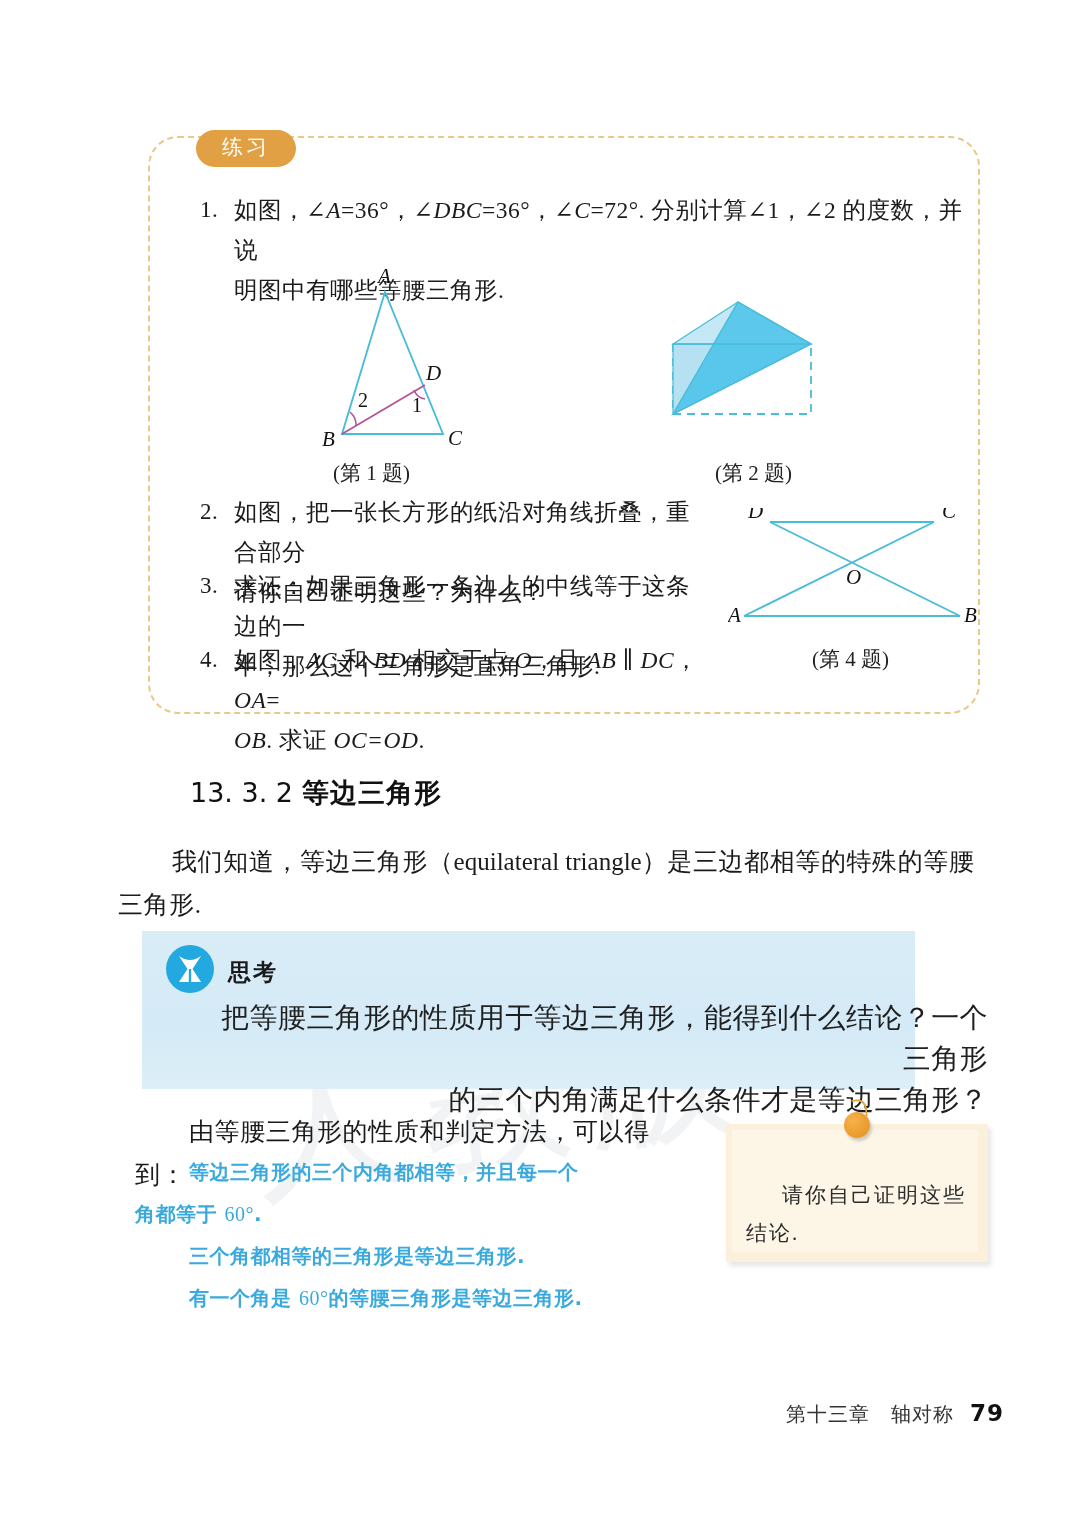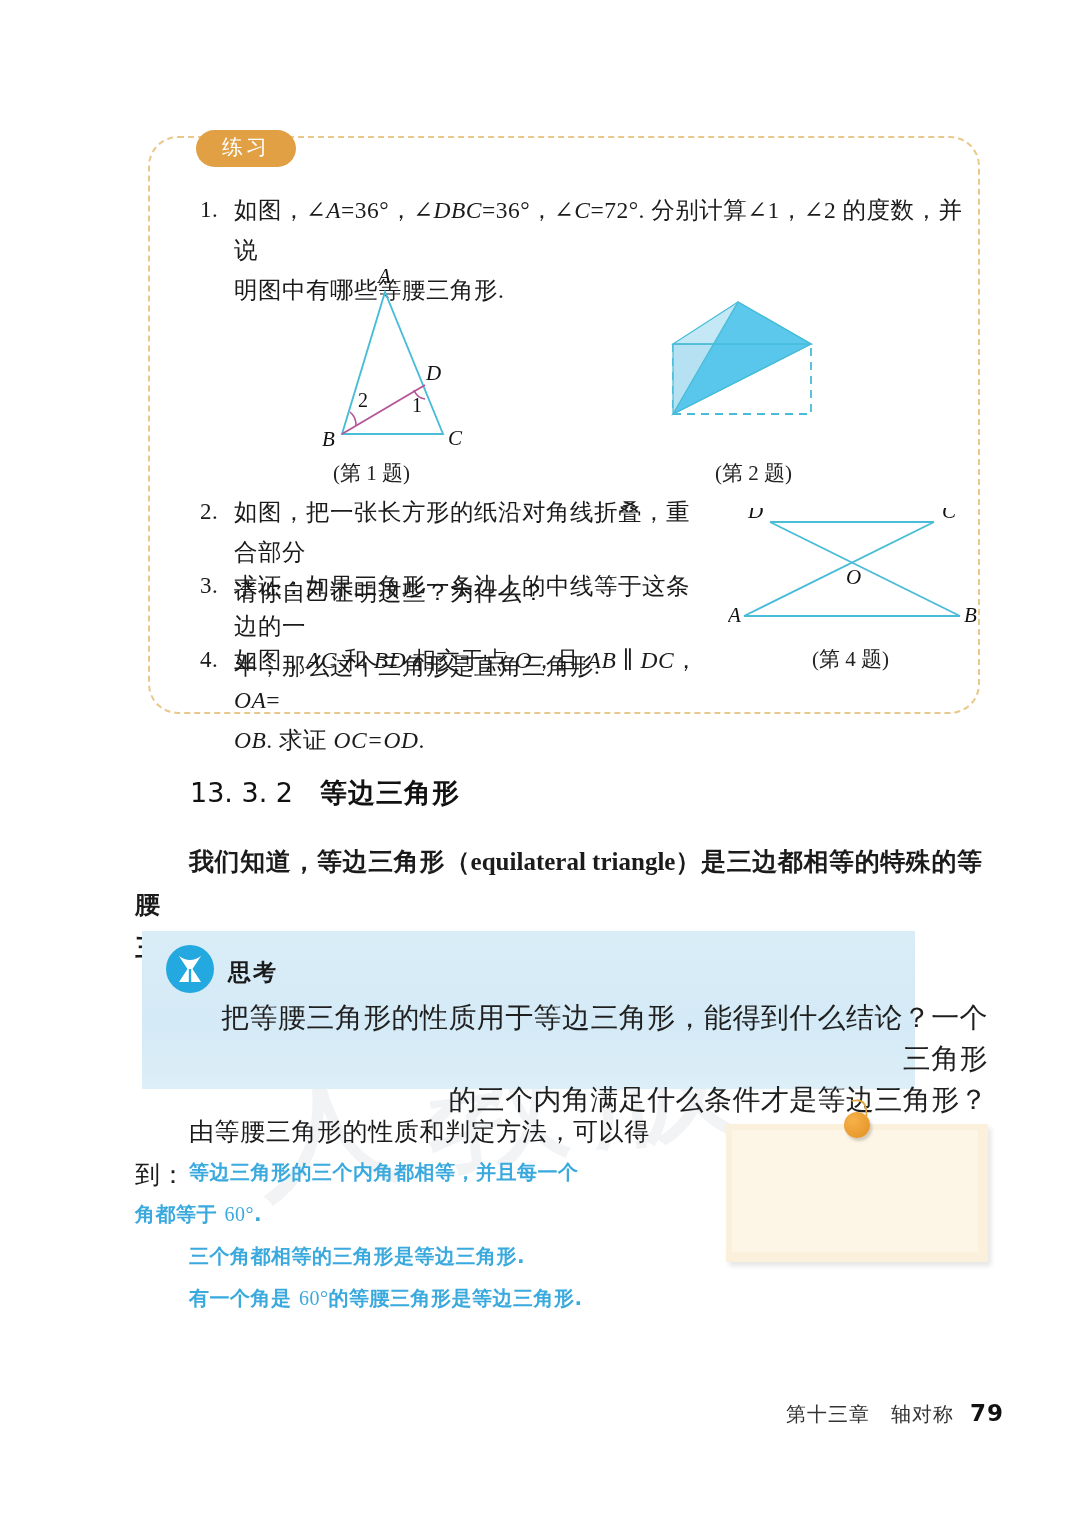--- a/index.html
+++ b/index.html
@@ -78,21 +78,21 @@
 
   
   .sect-h{
     position:absolute;left:190px;top:775px;
     font-family:"DejaVu Sans","Liberation Sans",sans-serif;
     font-weight:bold;
     font-size:27px;color:#111;
     letter-spacing:1px;
     white-space:nowrap;
   }
-  .sect-h .numpart{font-weight:500;letter-spacing:0px;margin-right:27px;}
+  .sect-h .numpart{font-weight:500;letter-spacing:0px;margin-right:9px;}
 
   
   .para{
     position:absolute;
     font-family:"Liberation Serif","DejaVu Serif",serif;
     font-size:25px;line-height:43px;color:#1b1b1b;
     letter-spacing:.6px;
   }
   .eng{font-family:"Liberation Serif",serif;letter-spacing:0;}
 
@@ -262,21 +262,21 @@
     <text class="lbl" x="0" y="114">A</text>
     <text class="lbl" x="236" y="114">B</text>
     <text class="lbl" x="118" y="76">O</text>
   </svg>
   <div class="cap" style="left:812px;top:645px;text-align:center;">(第 4 题)</div>
 
   <div class="sect-h">
     <span class="numpart">13. 3. 2</span><span>等边三角形</span>
   </div>
 
-  <div class="para" style="left:135px;top:840px;width:860px;font-weight:bold;">
+  <div class="para" style="left:118px;top:840px;width:860px;">
     <span style="display:inline-block;width:54px;"></span><span>我们知道，等边三角形（</span><span class="eng">equilateral triangle</span><span>）是三边都相等的特殊的等腰</span><br>
     <span>三角形.</span>
   </div>
 
   <div class="think-box">
     <div class="think-icon">
       <svg width="48" height="48" viewBox="0 0 48 48">
         <path d="M13 11 L35 11 L26.5 24 L35 37 L13 37 L21.5 24 Z" fill="#ffffff"></path>
         <path d="M24 24 L24 37" stroke="#23a8e0" stroke-width="2.4" fill="none"></path>
         <path d="M13 11 Q24 19 35 11" fill="#23a8e0"></path>
@@ -302,19 +302,23 @@
     <span style="display:inline-block;width:54px;"></span><span>三个角都相等的三角形是等边三角形.</span>
   </div>
 
   <div class="blue-concl" style="left:135px;top:1277px;width:560px;">
     <span style="display:inline-block;width:54px;"></span><span>有一个角是 </span><span class="lt">60°</span><span>的等腰三角形是等边三角形.</span>
   </div>
 
   <div class="note">
     <div class="note-inner"></div>
     <div class="note-pin"></div>
+    <div class="note-text">
+      <span class="ind"></span><span>请你自己证明这些</span><br>
+      <span>结论.</span>
+    </div>
   </div>
 
   <div class="footer">
     <span>第十三章　轴对称</span><span class="pg">79</span>
   </div>
 
 </div>
 
 </body></html>

